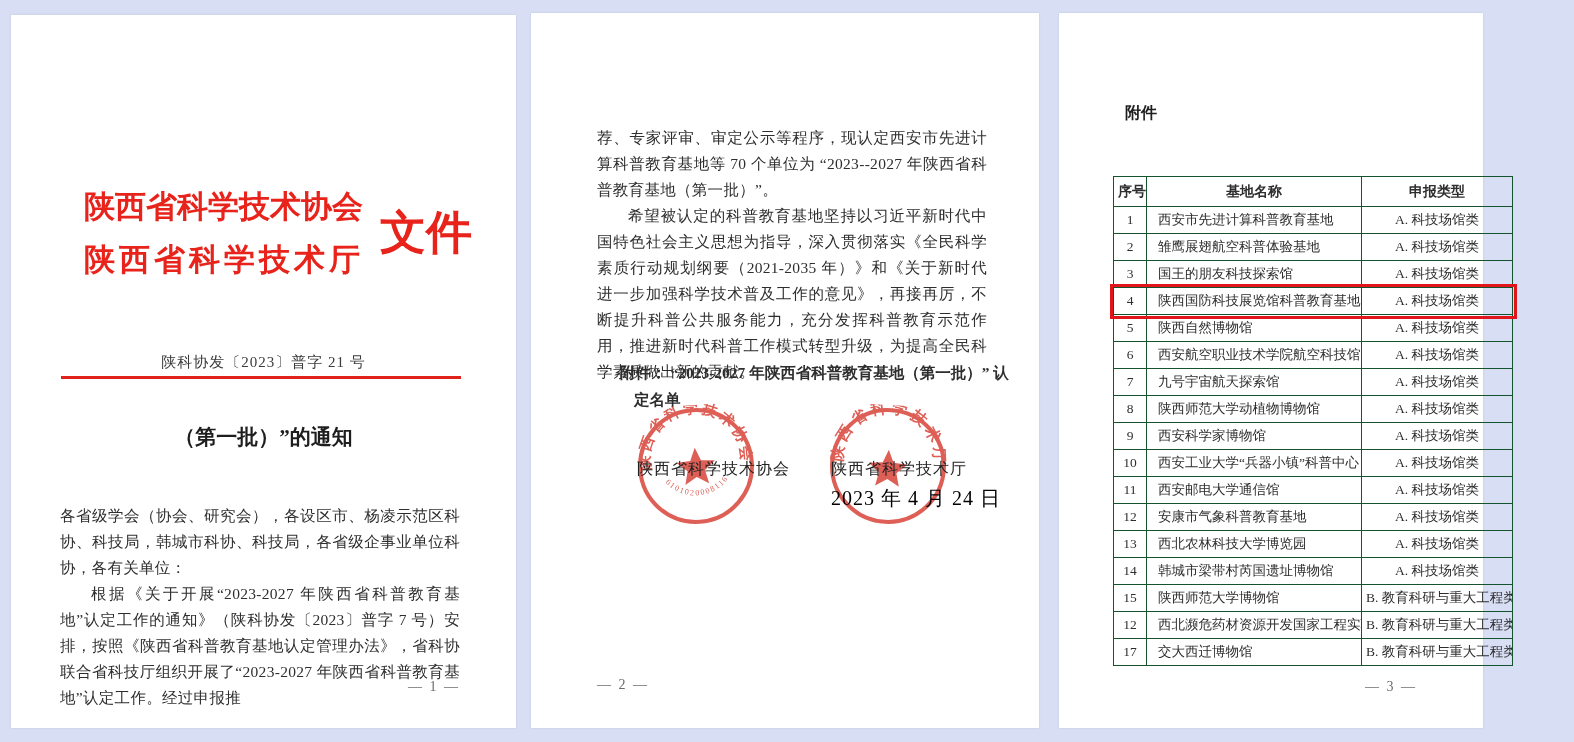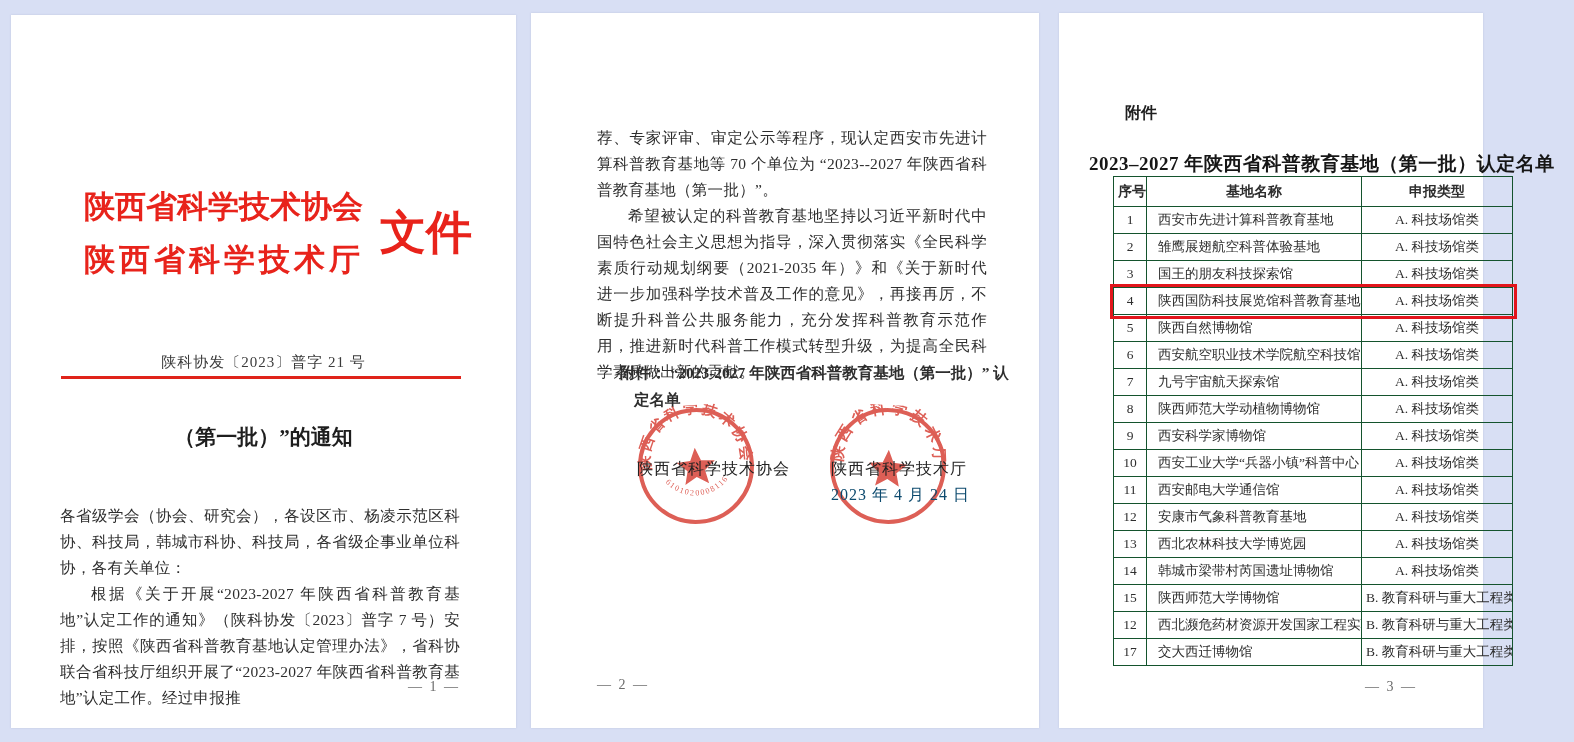--- a/index.html
+++ b/index.html
@@ -73,21 +73,21 @@
   }
   #seal-left  { left: 104px; top: 392px; transform: rotate(-4deg); }
   #seal-right { left: 296px; top: 392px; transform: rotate(3deg); }
   .seal svg { width: 100%; height: 100%; opacity: 0.88; }
   .signature {
     position: absolute; font-size: 16px; color: #222; white-space: nowrap;
     letter-spacing: 1px;
   }
   #sig-left  { left: 106px; top: 446px; }
   #sig-right { left: 300px; top: 446px; }
-  .sig-date  { position: absolute; left: 300px; top: 472px; font-size: 16px; color: #0c4a6e; white-space: nowrap; letter-spacing: 1px; }
+  .sig-date  { position: absolute; left: 300px; top: 472px; font-size: 20px; color: #000000; white-space: nowrap; letter-spacing: 1px; }
 
   
   .attach-label {
     position: absolute; left: 66px; top: 90px;
     font-size: 16px; font-weight: bold; color: #1e1e1e;
   }
   .table-title {
     position: absolute; left: 30px; top: 138px; width: 440px;
     text-align: center; font-size: 19px; font-weight: bold; color: #161616;
     letter-spacing: 0.5px; white-space: nowrap;
@@ -173,21 +173,20 @@
   </div>
   <div class="signature" id="sig-left">陕西省科学技术协会</div>
   <div class="signature" id="sig-right">陕西省科学技术厅</div>
   <div class="sig-date">2023 年 4 月 24 日</div>
 
   <div class="page-number">— 2 —</div>
 </div>
 
 <div class="page" id="page3">
   <div class="attach-label">附件</div>
-  <div class="table-title">2023–2027 年陕西省科普教育基地（第一批）认定名单</div>
   <table class="rec-table">
     <colgroup>
         <col class="c-no">
         <col class="c-name">
         <col class="c-type">
       </colgroup>
     <thead>
       <tr>
         <th>序号</th>
         <th>基地名称</th>

